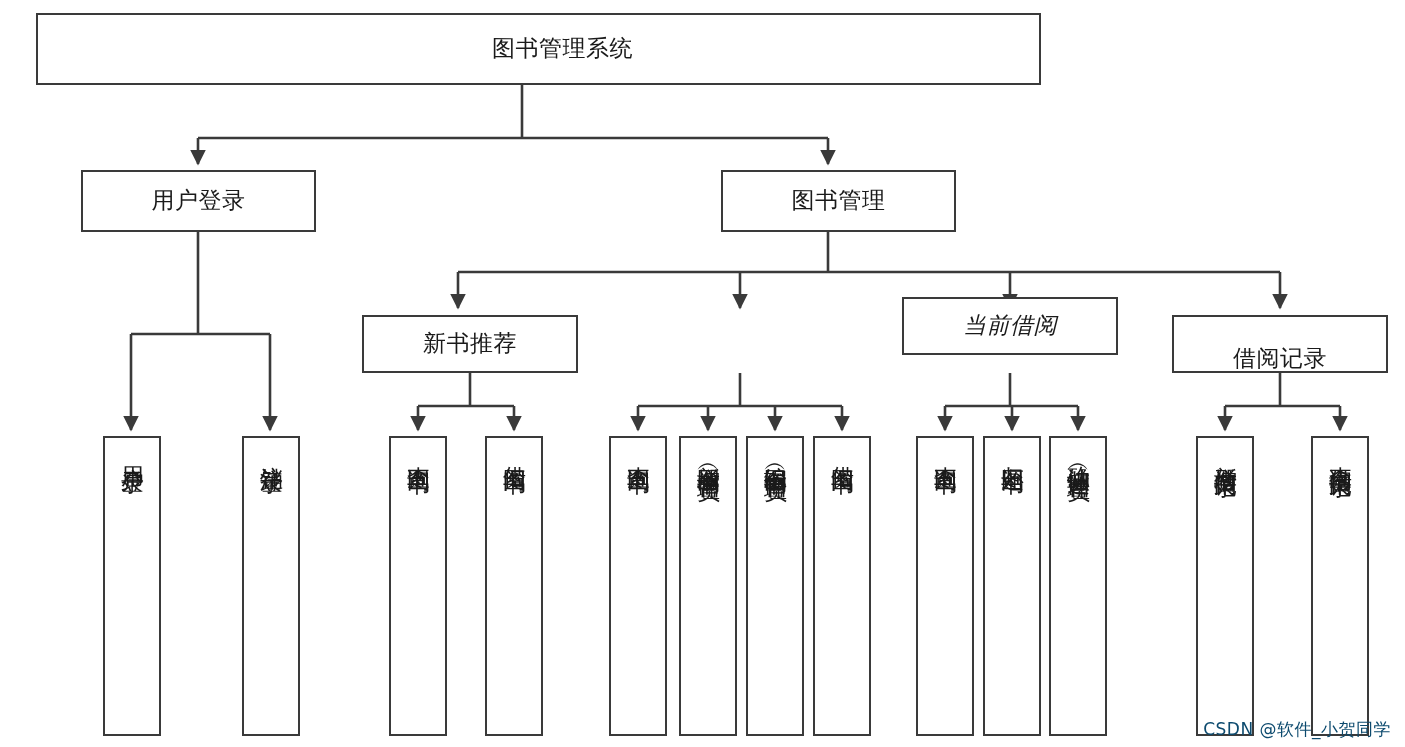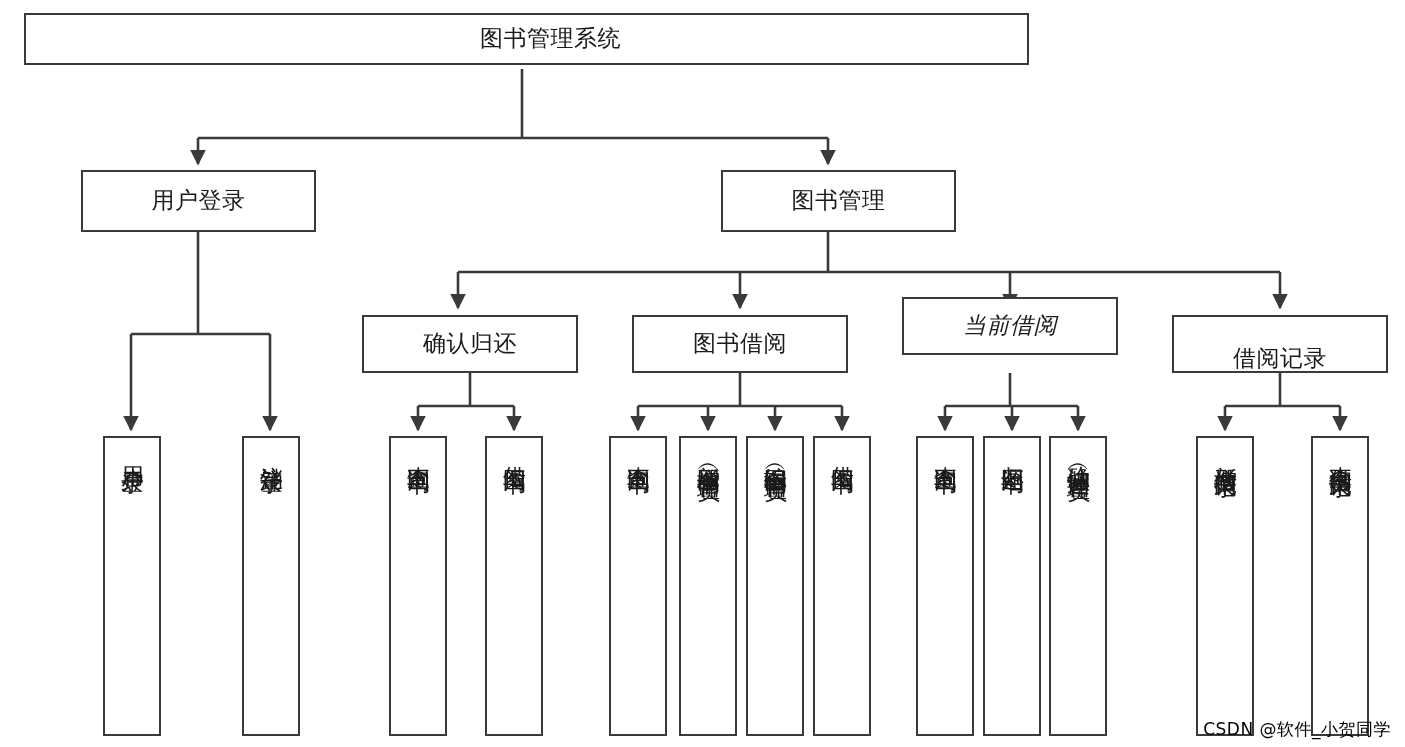--- a/index.html
+++ b/index.html
@@ -57,21 +57,21 @@
     font-size: 23px;
     line-height: 1.12;
     letter-spacing: 2px;
     white-space: nowrap;
   }
   #watermark {
     position: absolute;
     right: 14px;
     bottom: 6px;
     font-size: 17px;
-    color: #000000;
+    color: #0c4a6e;
     z-index: 5;
     white-space: nowrap;
     letter-spacing: 0.5px;
   }
 </style>
 </head>
 <body>
 
 <div id="diagram-root">
 
@@ -118,36 +118,33 @@
       <path d="M 1012 406 L 1012 430" marker-end="url(#arrow)"></path>
       <path d="M 1078 406 L 1078 430" marker-end="url(#arrow)"></path>
 
       <path d="M 1280 373 L 1280 406"></path>
       <path d="M 1225 406 L 1340 406"></path>
       <path d="M 1225 406 L 1225 430" marker-end="url(#arrow)"></path>
       <path d="M 1340 406 L 1340 430" marker-end="url(#arrow)"></path>
     </g>
   </svg>
 
-  <div class="node horiz" style="left:24px; top:13px; width:1005px; height:52px;padding-left:48px;">
+  <div class="node horiz" style="left:36px; top:13px; width:1005px; height:72px;padding-left:48px;">
     <span class="node-label">图书管理系统</span>
   </div>
 
   <div class="node horiz" style="left:81px; top:170px; width:235px; height:62px;">
     <span class="node-label">用户登录</span>
   </div>
   <div class="node horiz" style="left:711px; top:170px; width:235px; height:62px;margin-left:10px;">
     <span class="node-label">图书管理</span>
   </div>
 
   <div class="node horiz" style="left:362px; top:315px; width:216px; height:58px;">
-    <span class="node-label">确认归还</span>
-  </div>
-  <div class="node horiz" style="left:632px; top:315px; width:216px; height:58px;">
-    <span class="node-label">图书借阅</span>
+    <span class="node-label">新书推荐</span>
   </div>
   <div class="node horiz" style="left:902px; top:297px; width:216px; height:58px;font-style:italic;">
     <span class="node-label">当前借阅</span>
   </div>
   <div class="node horiz" style="left:1172px; top:315px; width:216px; height:58px;align-items:flex-end;">
     <span class="node-label">借阅记录</span>
   </div>
 
   <div class="node vert" style="left:103px; top:436px; width:58px; height:300px;">
     <span class="node-label">用户登录</span>

